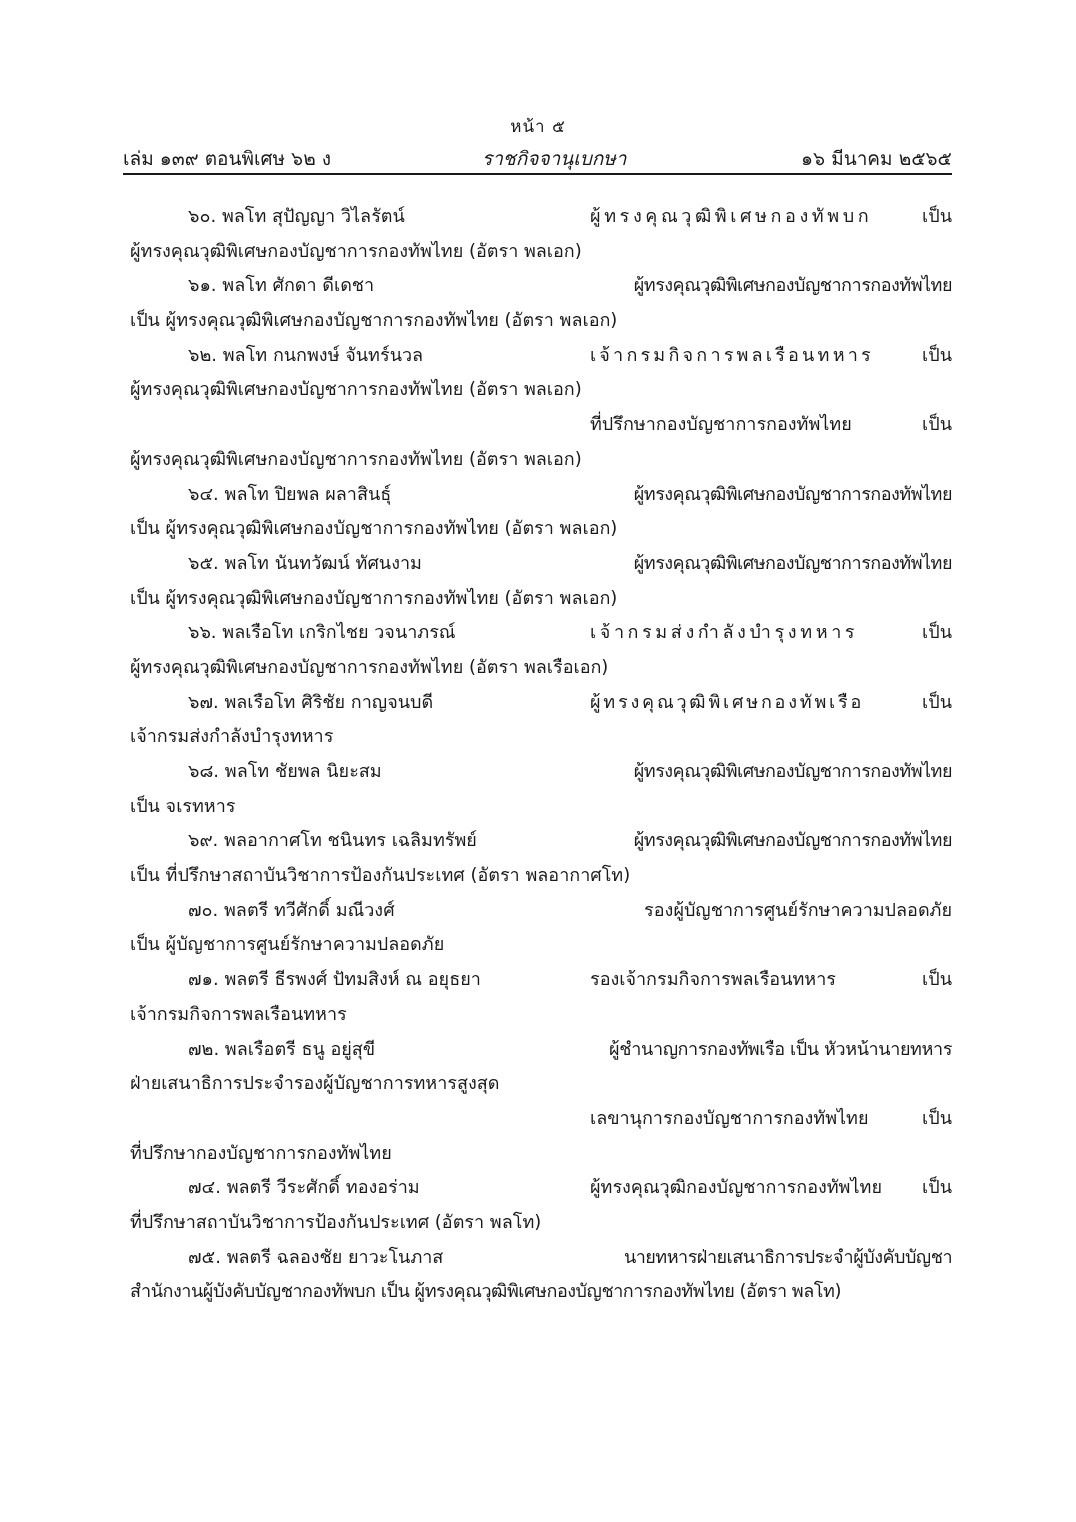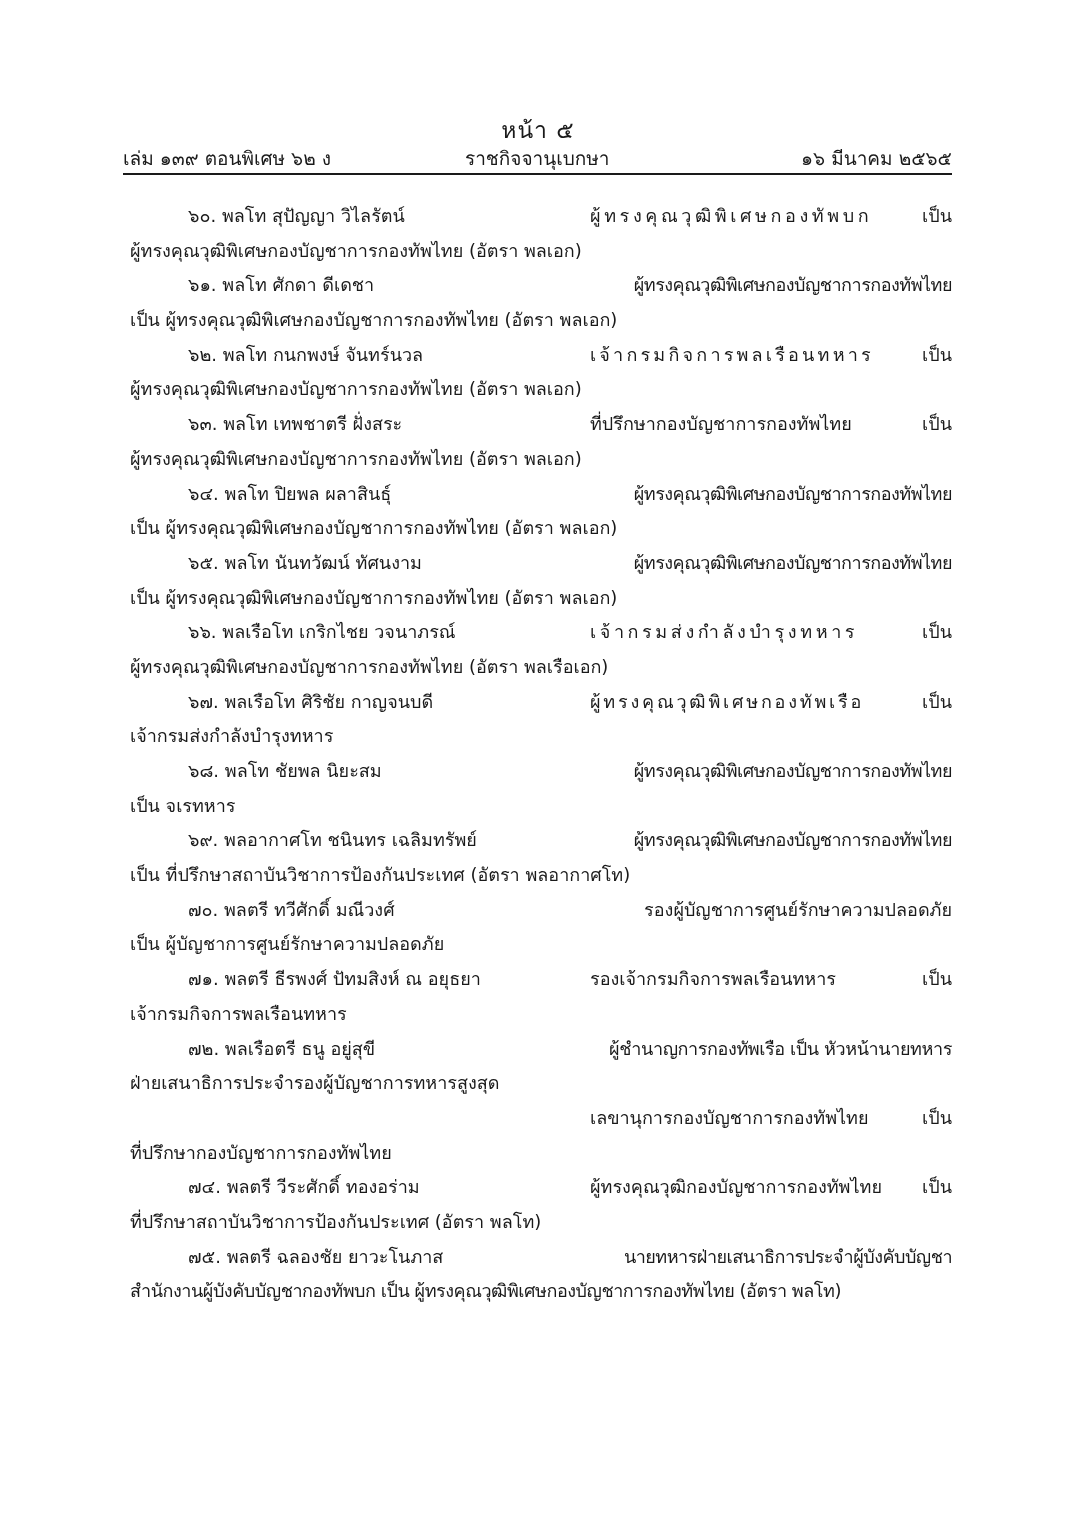--- a/index.html
+++ b/index.html
@@ -3,29 +3,29 @@
 <meta charset="utf-8">
 <style>
   html, body { margin: 0; padding: 0; background: #ffffff; }
   body {
     width: 1076px; height: 1522px; position: relative; overflow: hidden;
     font-family: "DejaVu Sans", "Liberation Sans", sans-serif;
     color: #1a1a1a;
   }
   .page-num {
     position: absolute; top: 112px; left: 0; width: 1076px;
-    text-align: center; font-size: 23px; letter-spacing: 1px;
+    text-align: center; font-size: 17px; letter-spacing: 1px;
   }
   .header {
     position: absolute; top: 143px; left: 123px; width: 829px; height: 28px;
     font-size: 19px;
   }
   .header span { position: absolute; top: 0; white-space: nowrap; }
   .h-vol { left: 0; text-align: right; }
-  .h-gazette { left: 342px; }
+  .h-gazette { left: 359px; font-style: italic; }
   .h-date { right: 0; }
   .rule {
     position: absolute; top: 173px; left: 123px; width: 829px; height: 2px;
     background: #1a1a1a;
   }
   .content { position: absolute; top: 199px; left: 123px; width: 829px; }
   .entry { position: relative; }
   .line1 { position: relative; height: 34.7px; font-size: 18px; line-height: 34.7px; }
   .line1 .lhs { position: absolute; left: 65px; top: 0; white-space: nowrap; }
   .line1 .rhs { position: absolute; left: 467px; right: 0; top: 0; white-space: nowrap;
@@ -71,21 +71,20 @@
         <span class="lhs"><span>๖๒.</span> <span>พลโท กนกพงษ์  จันทร์นวล</span></span>
         <span class="rhs">
           <span style="letter-spacing:3.2px">เจ้ากรมกิจการพลเรือนทหาร</span>
           <span>เป็น</span>
         </span>
       </div>
     <div class="line2">ผู้ทรงคุณวุฒิพิเศษกองบัญชาการกองทัพไทย  (อัตรา  พลเอก)</div>
   </div>
   <div class="entry">
     <div class="line1">
-        <span class="lhs"><span>๖๓.</span> <span>พลโท เทพชาตรี  ฝั่งสระ</span></span>
         <span class="rhs">
           <span>ที่ปรึกษากองบัญชาการกองทัพไทย</span>
           <span>เป็น</span>
         </span>
       </div>
     <div class="line2">ผู้ทรงคุณวุฒิพิเศษกองบัญชาการกองทัพไทย  (อัตรา  พลเอก)</div>
   </div>
   <div class="entry">
     <div class="line1">
         <span class="lhs"><span>๖๔.</span> <span>พลโท ปิยพล  ผลาสินธุ์</span></span>

